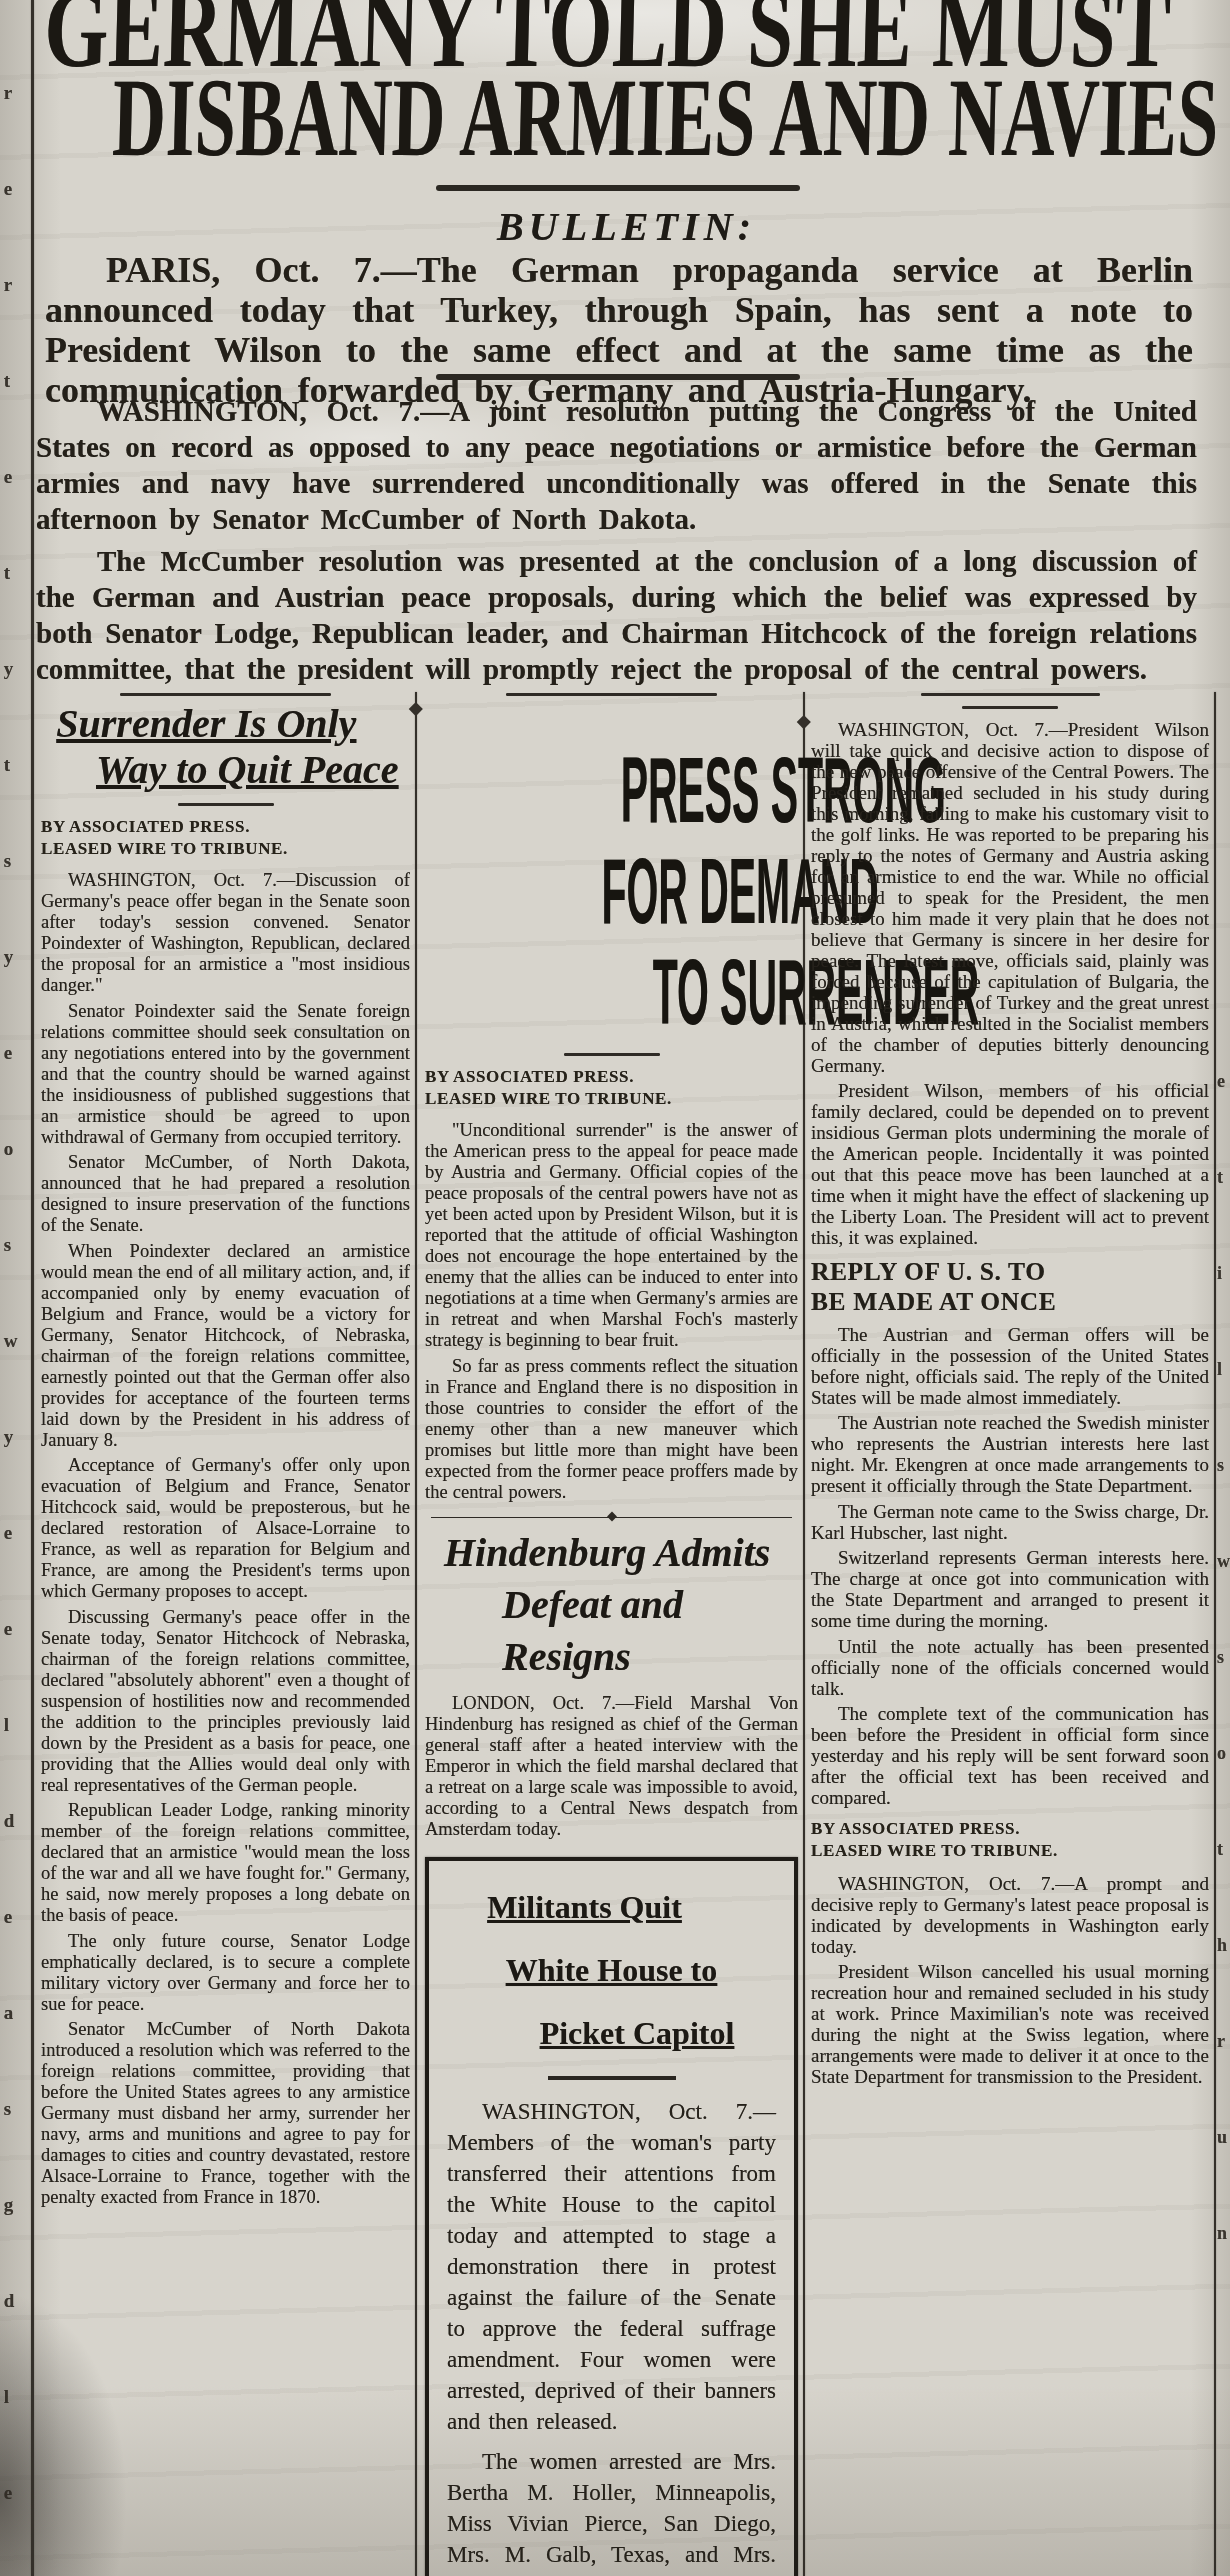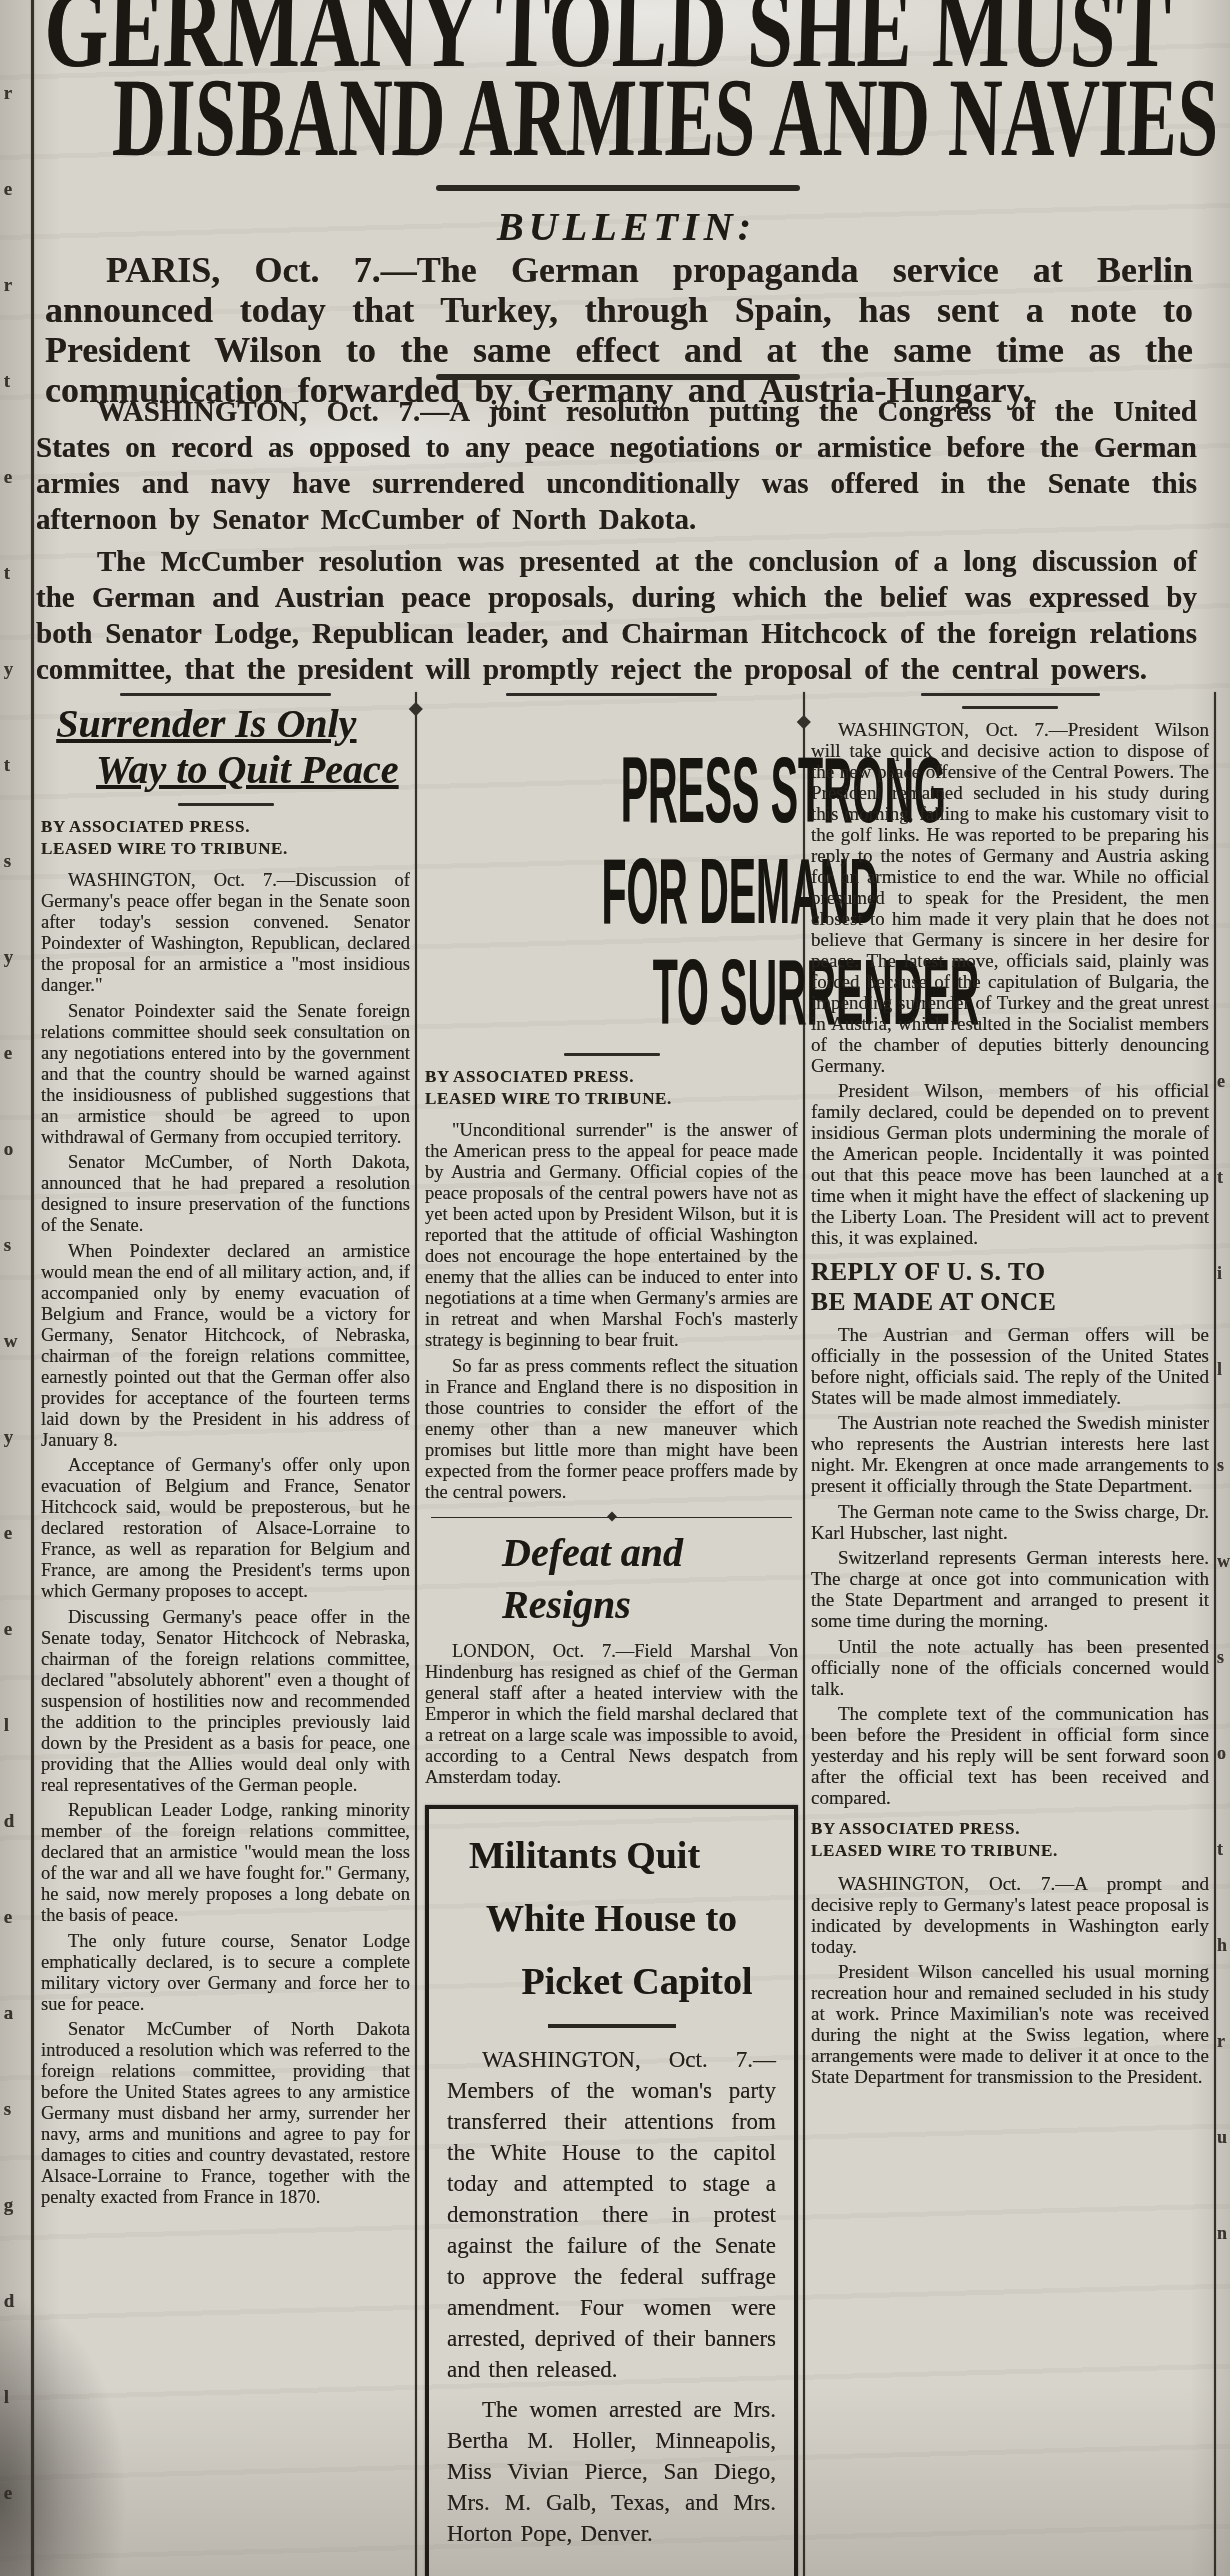--- a/index.html
+++ b/index.html
@@ -75,21 +75,21 @@
   .gothic-head .g3 span{transform:scaleX(.44) translateX(45px);}
   
   .rule-diamond{position:relative;height:1.3px;background:#2e2a25;margin:14px 6.4px 9px;}
   .rule-diamond::after{content:"";position:absolute;left:50%;top:-3.2px;width:7px;height:7px;
     background:#2e2a25;transform:translateX(-50%) rotate(45deg);}
   .sub-ital{font-size:40px;line-height:52px;font-weight:bold;font-style:italic;color:#1c1914;}
   .sub-ital .l1{padding-left:19px;}
   .sub-ital .l2{padding-left:77px;}
   
   .militants-box{margin-top:16.6px;border:4.5px solid #1f1c17;padding:15.3px 18px 19px;box-shadow:0 0 1.9px rgba(30,27,22,.5);}
-  .box-head{font-size:38px;line-height:63px;font-weight:bold;color:#1c1914;}
+  .box-head{font-size:32px;line-height:63px;font-weight:bold;color:#1c1914;text-decoration:underline;}
   .box-head div{text-align:center;}
   .box-head .b1{transform:translateX(-27px);}
   .box-head .b3{transform:translateX(25.5px);}
   .box-rule{width:128px;height:3.2px;background:#2a2620;margin:11.5px auto 16.6px;}
   .box-par{font-size:23px;line-height:31px;text-align:justify;text-indent:35px;margin:0 0 9px;
     word-spacing:2.6px;color:#25211a;}
   
   .sub-caps{font-size:25.5px;line-height:30px;font-weight:bold;letter-spacing:0.6px;margin:9px 0 6.4px;color:#221f18;}
   .mt{margin-top:10.2px;}
 </style>
@@ -193,20 +193,21 @@
     </div>
     <div class="hr-small"></div>
     <div class="byline">
       <div class="ink">BY ASSOCIATED PRESS.</div>
       <div class="ink">LEASED WIRE TO TRIBUNE.</div>
     </div>
     <p class="body-par ink mt">"Unconditional surrender" is the answer of the American press to the appeal for peace made by Austria and Germany.  Official copies of the peace proposals of the central powers have not as yet been acted upon by President Wilson, but it is reported that the attitude of official Washington does not encourage the hope entertained by the enemy that the allies can be induced to enter into negotiations at a time when Germany's armies are in retreat and when Marshal Foch's masterly strategy is beginning to bear fruit.</p>
     <p class="body-par ink">So far as press comments reflect the situation in France and England there is no disposition in those countries to consider the effort of the enemy other than a new maneuver which promises but little more than might have been expected from the former peace proffers made by the central powers.</p>
     <div class="rule-diamond"></div>
     <div class="sub-ital ink">
+      <div class="l1">Hindenburg Admits</div>
       <div class="l2">Defeat and Resigns</div>
     </div>
     <p class="body-par ink mt">LONDON, Oct. 7.—Field Marshal Von Hindenburg has resigned as chief of the German general staff after a heated interview with the Emperor in which the field marshal declared that a retreat on a large scale was impossible to avoid, according to a Central News despatch from Amsterdam today.</p>
     <div class="militants-box">
       <div class="box-head ink">
         <div class="b1">Militants Quit</div>
         <div class="b2">White House to</div>
         <div class="b3">Picket Capitol</div>
       </div>
       <div class="box-rule"></div>

